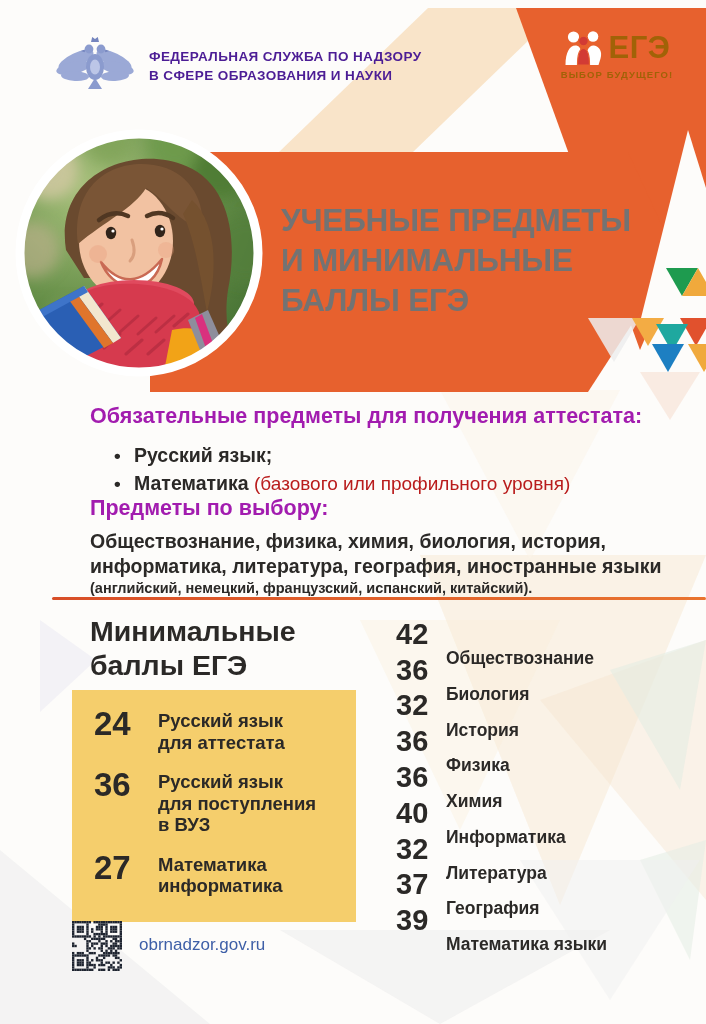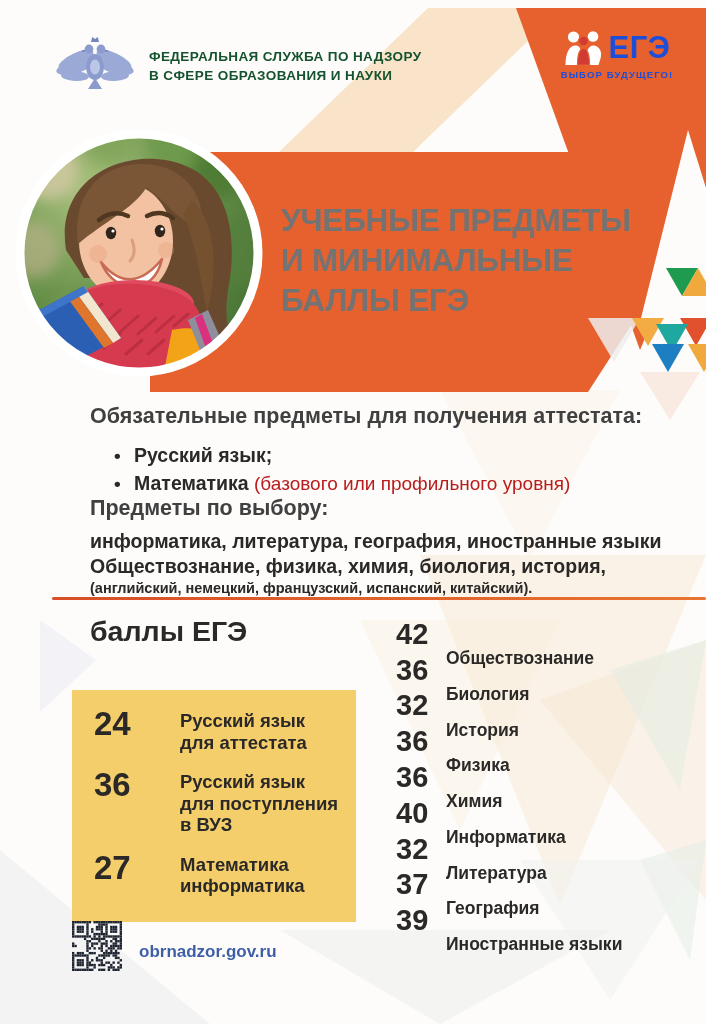--- a/index.html
+++ b/index.html
@@ -6,63 +6,63 @@
   .poster{
     position:relative;width:706px;height:1024px;overflow:hidden;
     background:#FDFCFA;color:#2B2927;
     font-family:"Liberation Sans",sans-serif;
   }
   .bg-svg{position:absolute;left:0;top:0;width:706px;height:1024px;}
 
   
   .gov{position:absolute;left:52px;top:34px;display:flex;align-items:center;gap:11px;}
   .gov .eagle{width:86px;height:64px;flex:0 0 auto;}
-  .agency{font-size:13.5px;font-weight:700;color:#14532d;letter-spacing:.4px;line-height:19px;}
-
-  .ege{position:absolute;left:549px;top:30px;width:136px;text-align:center;color:#1d4ed8;}
+  .agency{font-size:13.5px;font-weight:700;color:#4c1d95;letter-spacing:.4px;line-height:19px;}
+
+  .ege{position:absolute;left:549px;top:30px;width:136px;text-align:center;color:#a16207;}
   .ege-top{display:flex;align-items:center;justify-content:center;gap:5px;}
   .ege-word{font-size:31px;font-weight:700;letter-spacing:.5px;}
   .ege-slogan{font-size:9.5px;font-weight:700;letter-spacing:1.1px;margin-top:3px;}
 
   .title{position:absolute;left:281px;top:200px;color:#737373;font-size:31.5px;
          font-weight:700;line-height:40px;letter-spacing:-.2px;}
 
   .photo{position:absolute;left:14px;top:128px;width:250px;height:250px;}
 
   
-  .sec-head{font-size:21.5px;font-weight:700;line-height:26px;color:#404040;}
+  .sec-head{font-size:21.5px;font-weight:700;line-height:26px;color:#a21caf;}
   .mandatory{position:absolute;left:90px;top:403px;width:580px;}
   .bullets{margin:13px 0 0 0;padding:0;list-style:none;}
   .bullets li{position:relative;padding-left:44px;font-size:19.5px;font-weight:700;line-height:27.5px;}
   .bullets li::before{content:"•";position:absolute;left:24px;top:0;font-size:19px;}
   .bullet-note{font-size:19px;font-weight:400;color:#b91c1c;}
 
   .elective{position:absolute;left:90px;top:495px;width:600px;}
   .elective .lines{margin-top:8px;font-size:19.5px;font-weight:700;line-height:24.5px;}
   .elective .small-line{font-size:14.5px;font-weight:700;line-height:20px;}
 
   .divider{position:absolute;left:52px;top:597px;width:654px;height:3px;border-radius:2px;
            background:linear-gradient(90deg,#D84E27,#E9742F);}
 
   .min-head{position:absolute;left:90px;top:614px;font-size:28.5px;font-weight:700;line-height:34px;}
 
   .ybox{position:absolute;left:72px;top:690px;width:284px;box-sizing:border-box;
         background:#F5CE6C;padding:17px 16px 10px 22px;}
-  .ybox-row{display:flex;gap:36px;margin-bottom:15px;}
+  .ybox-row{display:flex;gap:14px;margin-bottom:15px;}
   .ybox-score{font-size:33px;font-weight:700;line-height:34px;min-width:50px;}
   .ybox-label{font-size:18.5px;font-weight:700;line-height:21.5px;padding-top:3px;}
 
   .slist{position:absolute;left:396px;top:616px;width:300px;}
   .s-row{display:flex;align-items:center;gap:6px;height:35.8px;}
   .s-score{font-size:29px;font-weight:700;min-width:44px;line-height:30px;}
   .s-label{font-size:17.5px;font-weight:700;padding-top:2px;margin-top:47px;}
 
   .footer{position:absolute;left:72px;top:921px;display:flex;align-items:flex-end;gap:17px;}
   .qr{width:50px;height:50px;}
-  .site{font-size:17px;font-weight:700;color:#3E5FA7;margin-bottom:9px;text-decoration:none;}
+  .site{font-size:17px;font-weight:400;color:#3E5FA7;margin-bottom:16px;text-decoration:none;}
 </style>
 </head>
 <body>
 
 <div class="poster">
 
   <svg class="bg-svg" viewBox="0 0 706 1024" aria-hidden="true">
 
     <polygon points="420,555 706,555 560,905" fill="#F8E9D6" opacity="0.55"></polygon>
     <polygon points="540,700 706,640 706,900" fill="#F6E3CC" opacity="0.4"></polygon>
@@ -226,29 +226,30 @@
     <ul class="bullets">
     <li><span>Русский язык;</span> <span class="bullet-note"></span></li>
 
     <li><span>Математика</span> <span class="bullet-note">(базового или профильного уровня)</span></li>
   </ul>
   </div>
 
   <div class="elective">
     <div class="sec-head">Предметы по выбору:</div>
     <div class="lines">
+        <div>Обществознание, физика, химия, биология, история,</div>
         <div>информатика, литература, география, иностранные языки</div>
-        <div>Обществознание, физика, химия, биология, история,</div>
       </div>
     <div class="small-line">(английский, немецкий, французский, испанский, китайский).</div>
   </div>
 
   <div class="divider"></div>
 
   <div class="min-head">
+    <div>Минимальные</div>
     <div>баллы ЕГЭ</div>
   </div>
 
   <div class="ybox">
     <div class="ybox-row">
       <div class="ybox-score">24</div>
       <div class="ybox-label">
           <div>Русский язык</div>
           <div>для аттестата</div>
         </div>
@@ -308,21 +309,21 @@
       <div class="s-label">Литература</div>
     </div>
 
     <div class="s-row">
       <div class="s-score">37</div>
       <div class="s-label">География</div>
     </div>
 
     <div class="s-row">
       <div class="s-score">39</div>
-      <div class="s-label">Иностранные языки</div>
+      <div class="s-label">Математика языки</div>
     </div>
   </div>
 
   <div class="footer">
     <svg class="qr" viewBox="0 0 50 50">
         <rect x="0.00" y="0.00" width="2.38" height="2.38" fill="#1E2430"></rect>
         <rect x="2.38" y="0.00" width="2.38" height="2.38" fill="#1E2430"></rect>
         <rect x="4.76" y="0.00" width="2.38" height="2.38" fill="#1E2430"></rect>
         <rect x="7.14" y="0.00" width="2.38" height="2.38" fill="#1E2430"></rect>
         <rect x="9.52" y="0.00" width="2.38" height="2.38" fill="#1E2430"></rect>

